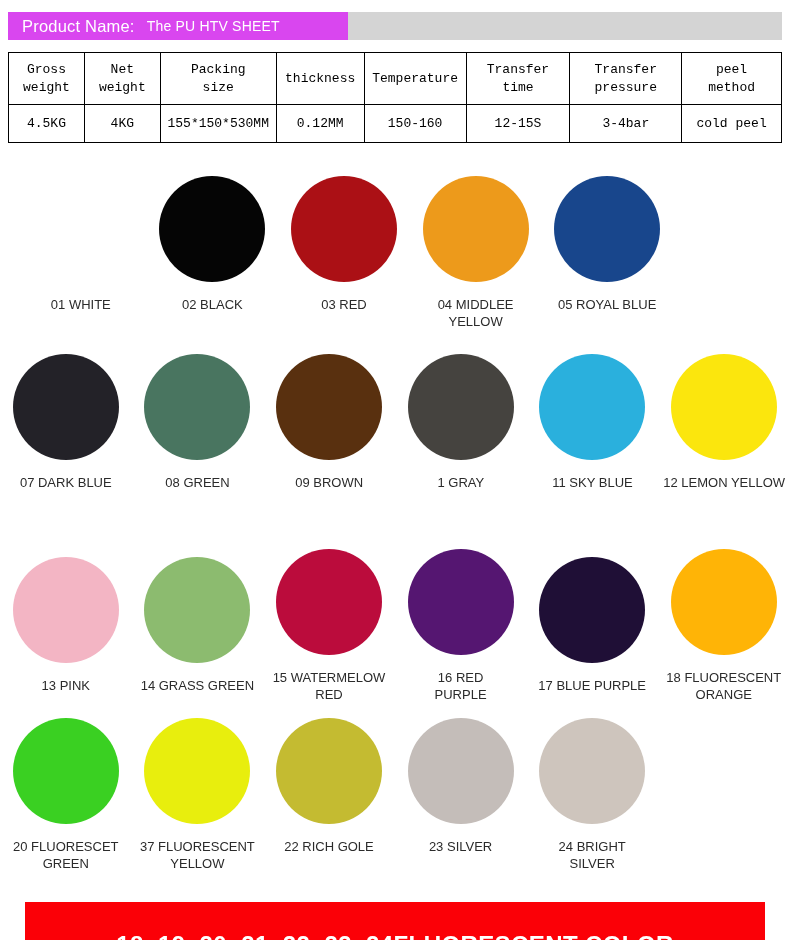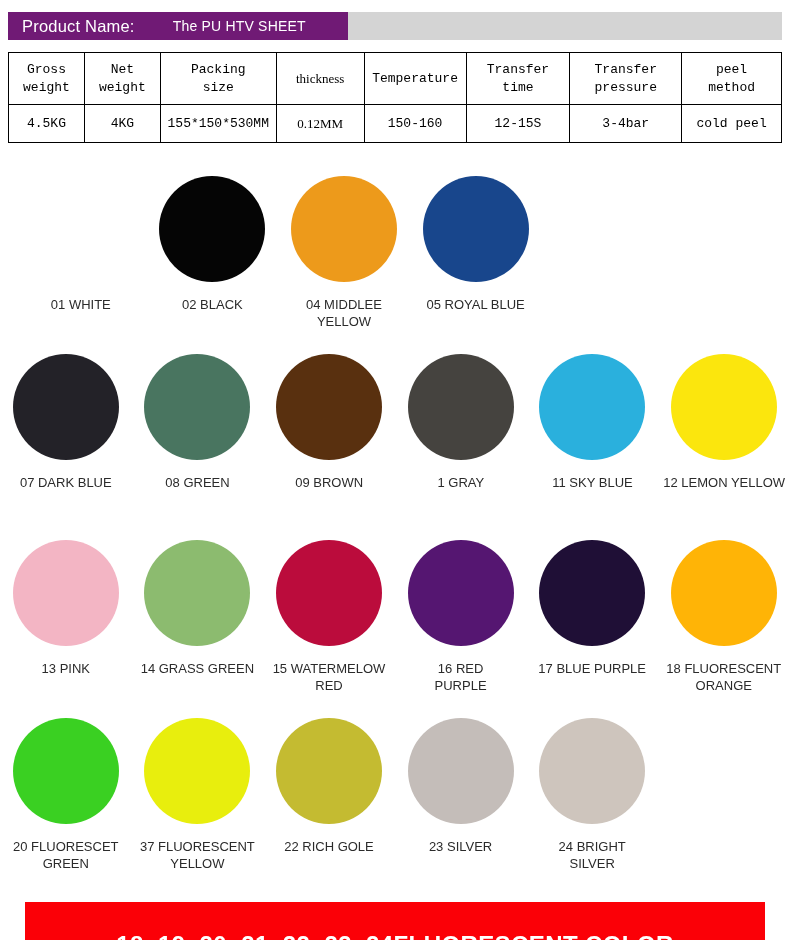--- a/index.html
+++ b/index.html
@@ -68,40 +68,40 @@
     color: #000000;
     padding: 2px 3px;
   }
   #spec-table tr.hdr td { height: 52px; }
   #spec-table tr.val td { height: 38px; }
 
   
   .c1 { width: 76px; }
   .c2 { width: 76px; }
   .c3 { width: 116px; }
-  .c4 { width: 88px; font-family: Liberation Serif, serif; }
+  .c4 { width: 88px; }
   .c5 { width: 102px; }
   .c6 { width: 104px; }
   .c7 { width: 112px; }
   .c8 { width: 100px; }
 
   
   #swatch-grid {
     position: absolute;
     left: 0px;
     top: 170px;
     width: 790px;
   }
   .swatch-row {
     display: flex;
     width: 790px;
   }
   .swatch-row.r1 { height: 180px; padding-left: 15px; }
   .swatch-row.r2 { height: 180px; justify-content: space-between; }
-  .swatch-row.r3 { height: 182px; }
+  .swatch-row.r3 { height: 182px; align-items: center; }
   .swatch-row.r4 { height: 170px; }
 
   .swatch-cell {
     width: 131.6px;
     display: flex;
     flex-direction: column;
     align-items: center;
   }
   .swatch-circle {
     width: 106px;
@@ -142,21 +142,21 @@
     font-size: 24px;
     font-weight: bold;
     letter-spacing: 0.4px;
     white-space: nowrap;
   }
 </style>
 </head>
 <body>
 
 <div id="header-band" style="background: rgb(212, 212, 212);"></div>
-<div id="header-title-block" style="background: #701a75; gap: 26px;">
+<div id="header-title-block" style="background: #d946ef;">
   <span class="lbl">Product Name:</span>
   <span class="val">The PU HTV SHEET</span>
 </div>
 
 <table id="spec-table">
   <tbody>
     <tr class="hdr">
       <td class="c1">
         <div>Gross</div>
         <div>weight</div>
@@ -209,20 +209,26 @@
           <div>01 WHITE</div>
         </div>
       </div>
       <div class="swatch-cell">
         <div class="swatch-circle" style="background: rgb(5, 5, 5);"></div>
         <div class="swatch-label">
           <div>02 BLACK</div>
         </div>
       </div>
       <div class="swatch-cell">
+        <div class="swatch-circle" style="background: rgb(171, 16, 21);"></div>
+        <div class="swatch-label">
+          <div>03 RED</div>
+        </div>
+      </div>
+      <div class="swatch-cell">
         <div class="swatch-circle" style="background: rgb(237, 154, 27);"></div>
         <div class="swatch-label">
           <div>04 MIDDLEE</div>
           <div>YELLOW</div>
         </div>
       </div>
       <div class="swatch-cell">
         <div class="swatch-circle" style="background: rgb(24, 70, 140);"></div>
         <div class="swatch-label">
           <div>05 ROYAL BLUE</div>

